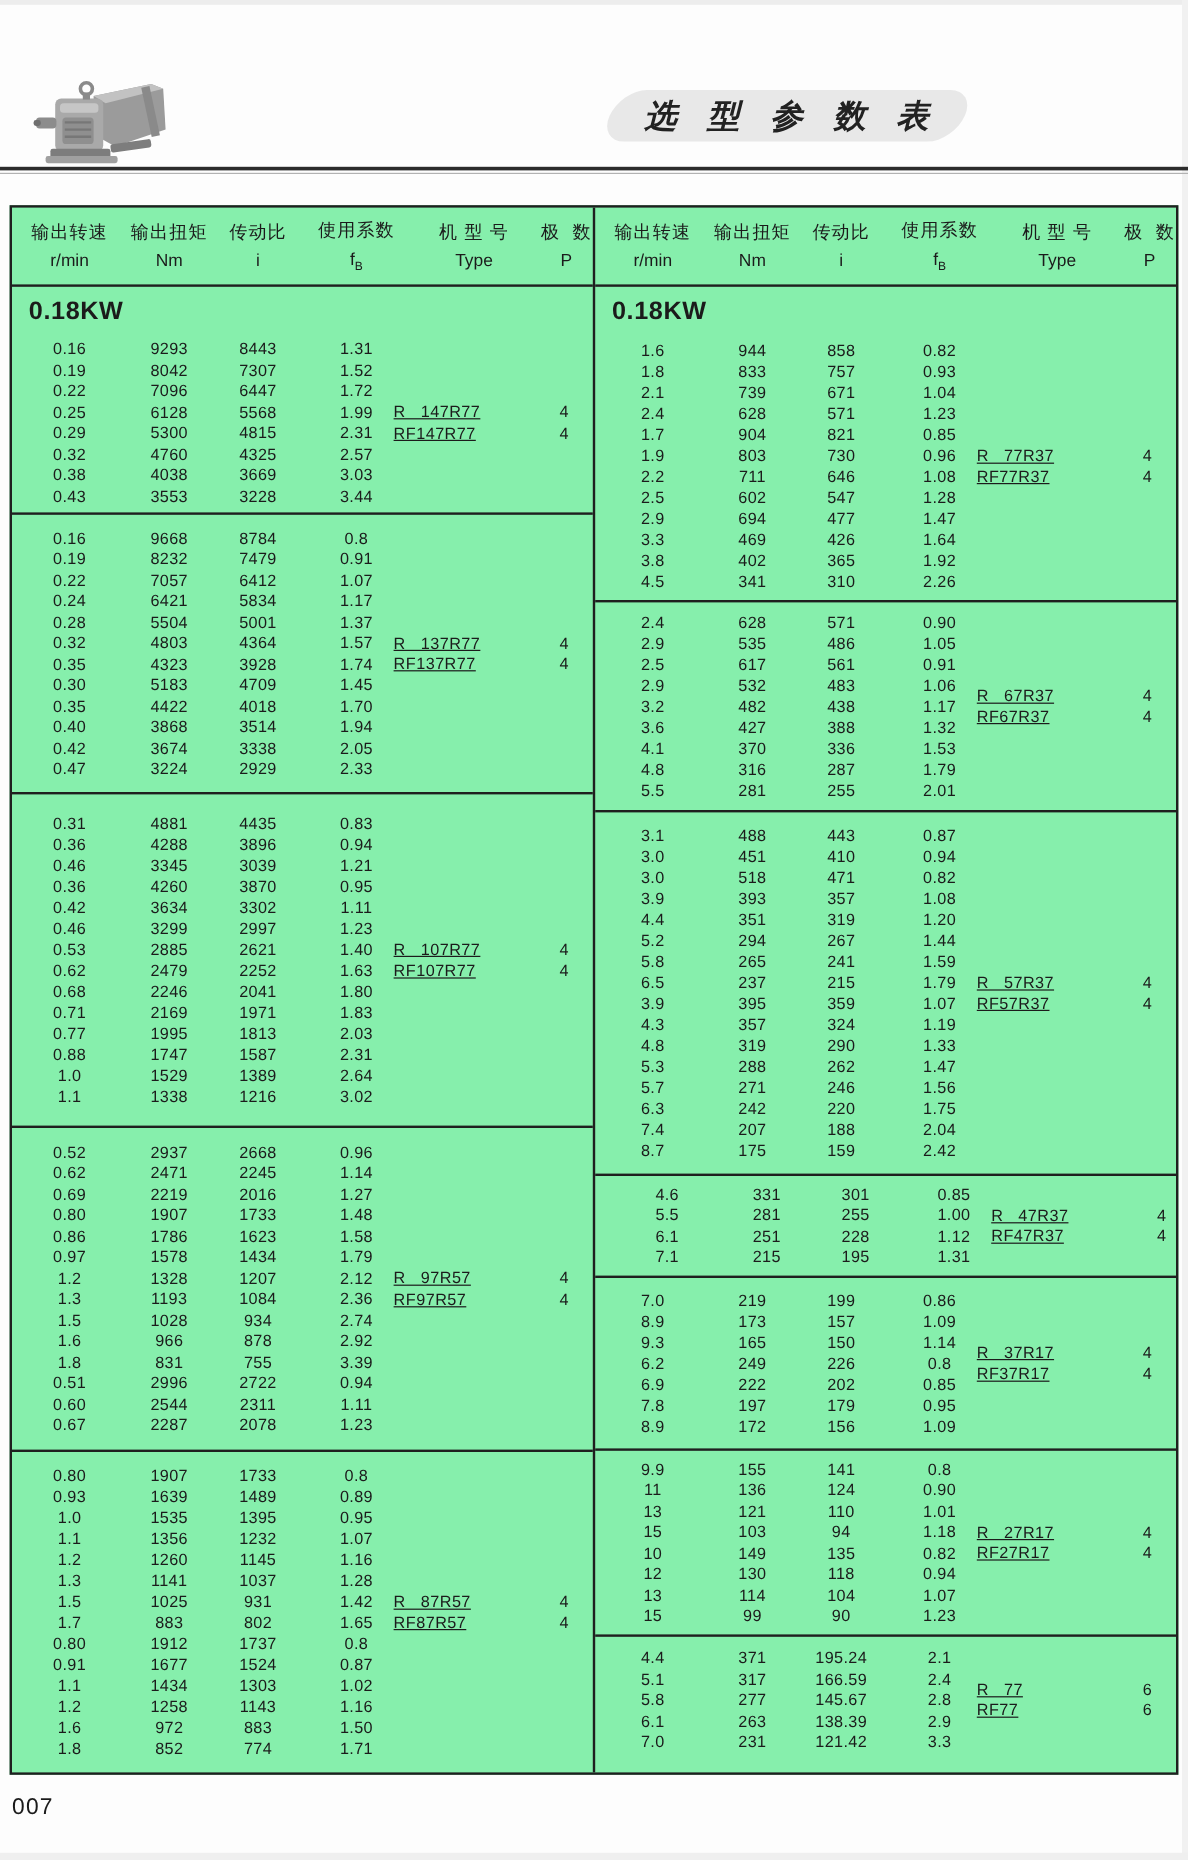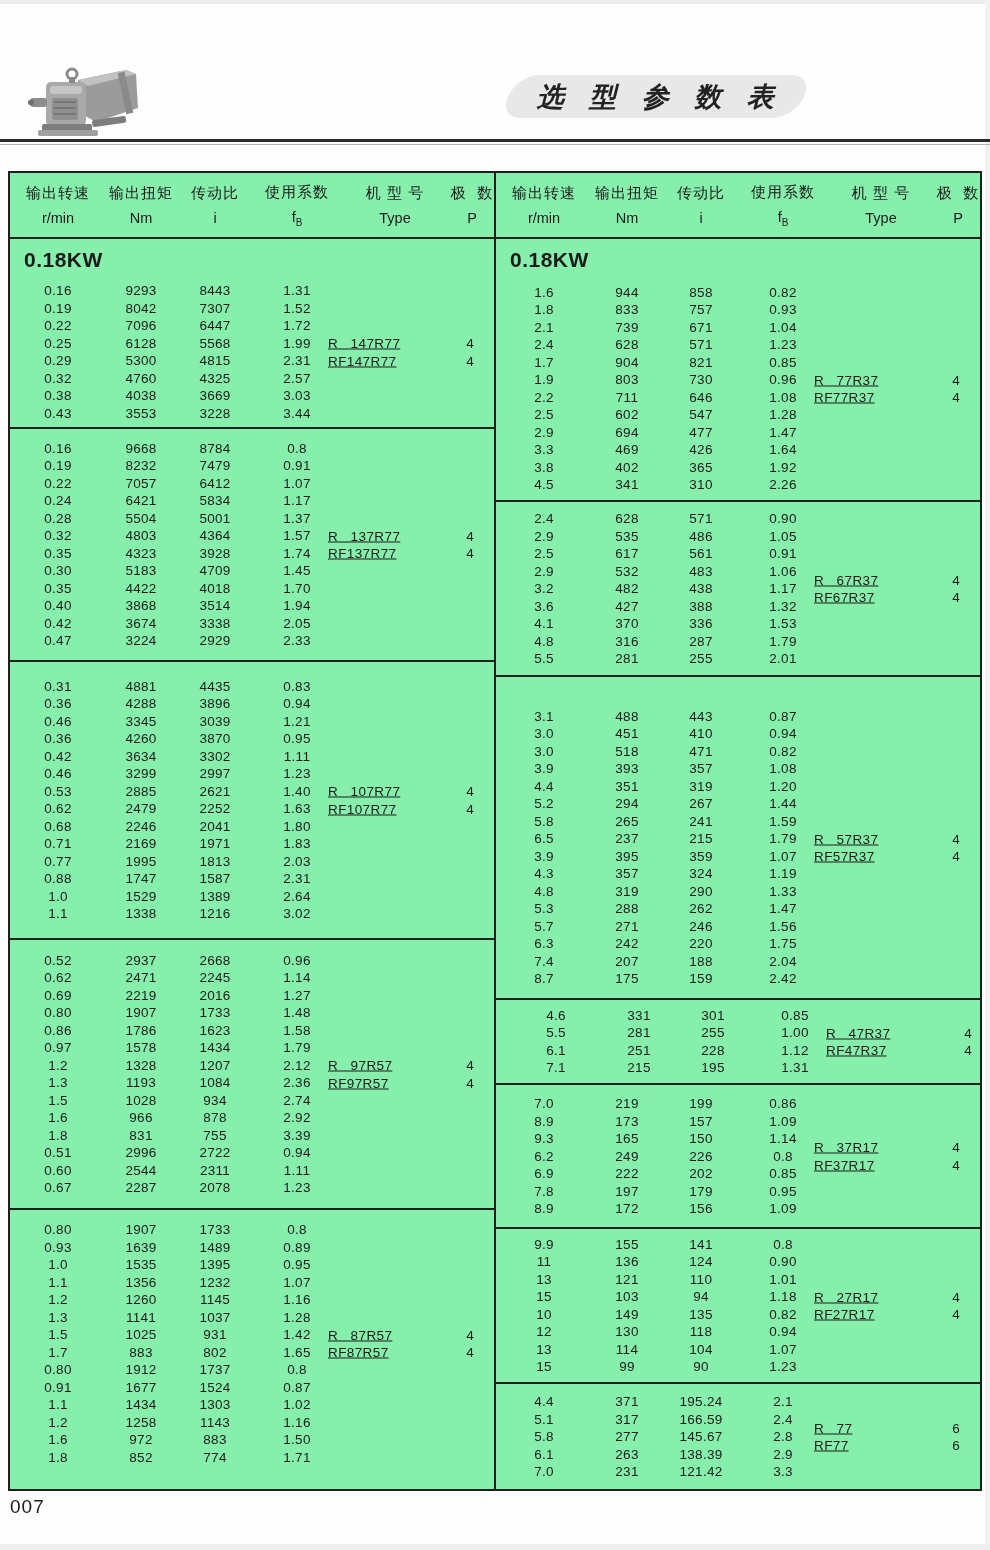--- a/index.html
+++ b/index.html
@@ -745,21 +745,21 @@
               <div class="type-stack">
                 <div>R   67R37</div>
                 <div>RF67R37</div>
               </div>
               <div class="pole-stack">
                 <div>4</div>
                 <div>4</div>
               </div>
             </div>
           </div>
-          <div class="block" style="height: 303px; margin-top: 20px;">
+          <div class="block" style="height: 303px;">
             <div class="rows-region">
               <div class="row">
                 <div class="cell">3.1</div>
                 <div class="cell">488</div>
                 <div class="cell">443</div>
                 <div class="cell">0.87</div>
               </div>
               <div class="row">
                 <div class="cell">3.0</div>
                 <div class="cell">451</div>

